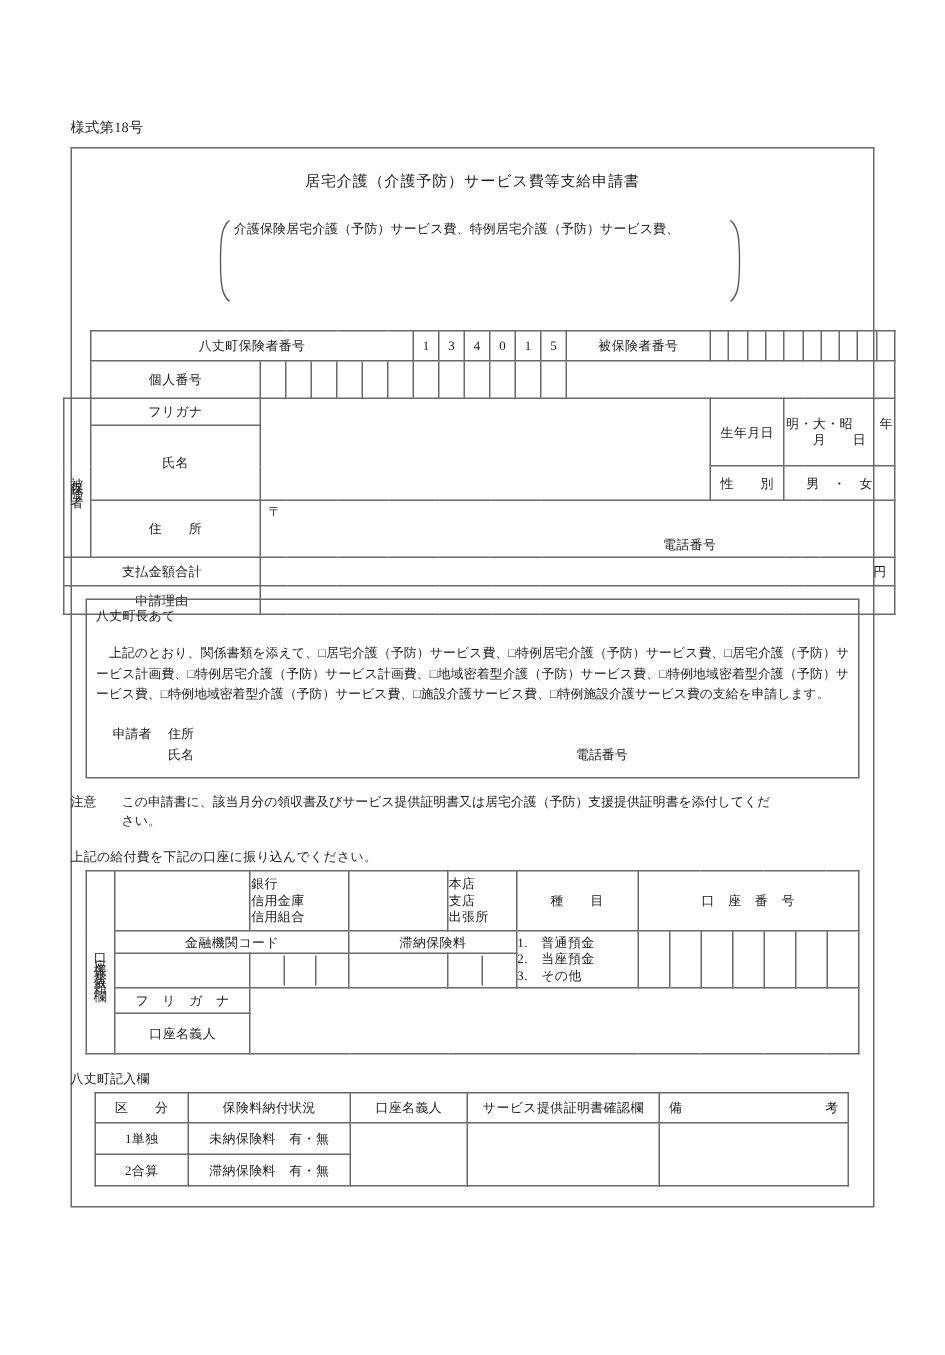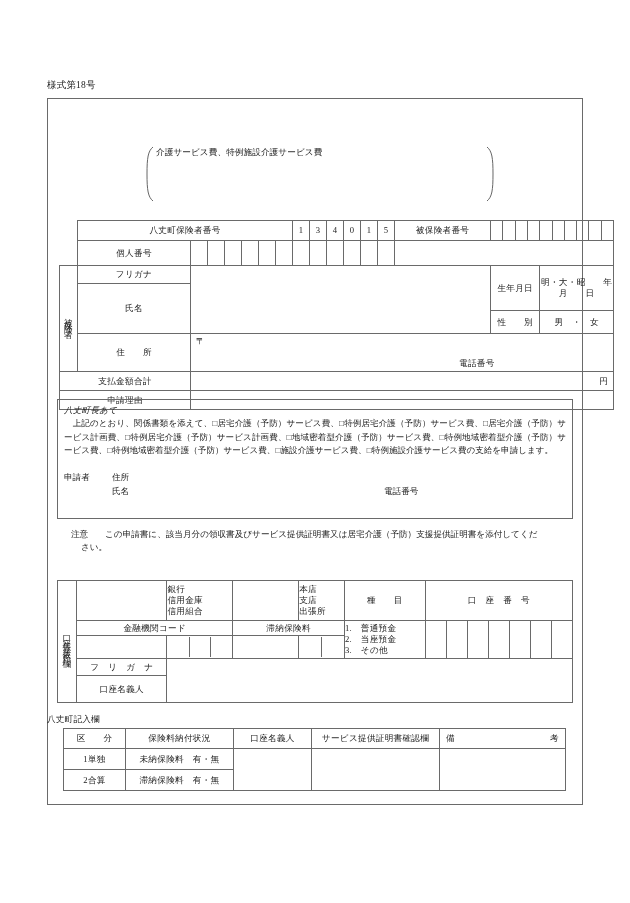--- a/index.html
+++ b/index.html
@@ -104,57 +104,57 @@
   .vert-wrap {
     height: 100%;
     display: flex;
     align-items: center;
     justify-content: center;
   }
 
   
   #insured-table {
     position: absolute;
-    left: 59px; top: 220px;
+    left: 42px; top: 220px;
     width: 516px;
   }
 
   
   .decl-box {
     position: absolute;
     left: 57px; top: 399px;
     width: 516px; height: 120px;
     border: 1px solid #6a6a6a;
     box-sizing: border-box;
     padding: 4px 6px 0 6px;
     font-size: 8.5px;
     line-height: 13.4px;
   }
-  .decl-head { letter-spacing: 0.3px; font-style: italic; }
+  .decl-head { letter-spacing: 0.3px; }
   .decl-body {
     text-align: justify;
     text-justify: inter-character;
     letter-spacing: 0.05px;
-    margin-top: 0px;
+    margin-top: 12px;
   }
   .sig-rows { margin-top: 12px; font-size: 8.6px; line-height: 14px; }
   .sig-date { padding-left: 40px; letter-spacing: 0.3px; }
   .sig-line { position: relative; }
-  .sig-label { display: inline-block; width: 48px; }
+  .sig-label { display: inline-block; width: 48px; text-align: center; }
   .sig-tel { position: absolute; left: 320px; top: 0; }
 
   
   .caution {
     position: absolute;
     left: 47px; top: 528px;
     width: 540px;
     font-size: 8.6px;
     line-height: 12.6px;
   }
-  .caution .cword { display: inline-block; width: 34px; margin-left: 24px; }
+  .caution .cword { display: inline-block; width: 34px; }
   .caution .l2 { padding-left: 34px; }
 
   
   .transfer-note {
     position: absolute;
     left: 47px; top: 566px;
     font-size: 8.6px;
     letter-spacing: 0.2px;
   }
 
@@ -187,29 +187,30 @@
 </style>
 </head>
 <body>
 
 <div class="page">
 
   <div class="form-no">様式第18号</div>
 
   <div class="outer-frame"></div>
 
+  <div class="doc-title">居宅介護（介護予防）サービス費等支給申請書</div>
 
   <div class="brace-block">
     <div class="brace">
       <svg width="9" height="56" viewBox="0 0 9 56">
         <path d="M8 1 C3 5, 2 12, 2 28 C2 44, 3 51, 8 55" fill="none" stroke="#555" stroke-width="0.9"></path>
       </svg>
     </div>
     <div class="brace-lines">
-      <div>介護サービス費、特例施設介護サービス費</div>
+      <div>介護保険居宅介護（予防）サービス費、特例居宅介護（予防）サービス費、</div>
     </div>
     <div class="brace">
       <svg width="9" height="56" viewBox="0 0 9 56">
         <path d="M1 1 C6 5, 7 12, 7 28 C7 44, 6 51, 1 55" fill="none" stroke="#555" stroke-width="0.9"></path>
       </svg>
     </div>
   </div>
 
   <table class="grid" id="insured-table">
     <colgroup>
@@ -334,20 +335,21 @@
         <span class="sig-tel">電話番号</span>
       </div>
     </div>
   </div>
 
   <div class="caution">
     <div><span class="cword">注意</span><span>この申請書に、該当月分の領収書及びサービス提供証明書又は居宅介護（予防）支援提供証明書を添付してくだ</span></div>
     <div class="l2">さい。</div>
   </div>
 
+  <div class="transfer-note">上記の給付費を下記の口座に振り込んでください。</div>
 
   <table class="grid" id="bank-table">
     <colgroup>
       <col style="width:18px">
       <col style="width:85px">
       <col style="width:62px">
       <col style="width:62px">
       <col style="width:43px">
       <col style="width:76px">
       <col style="width:19.8px">

